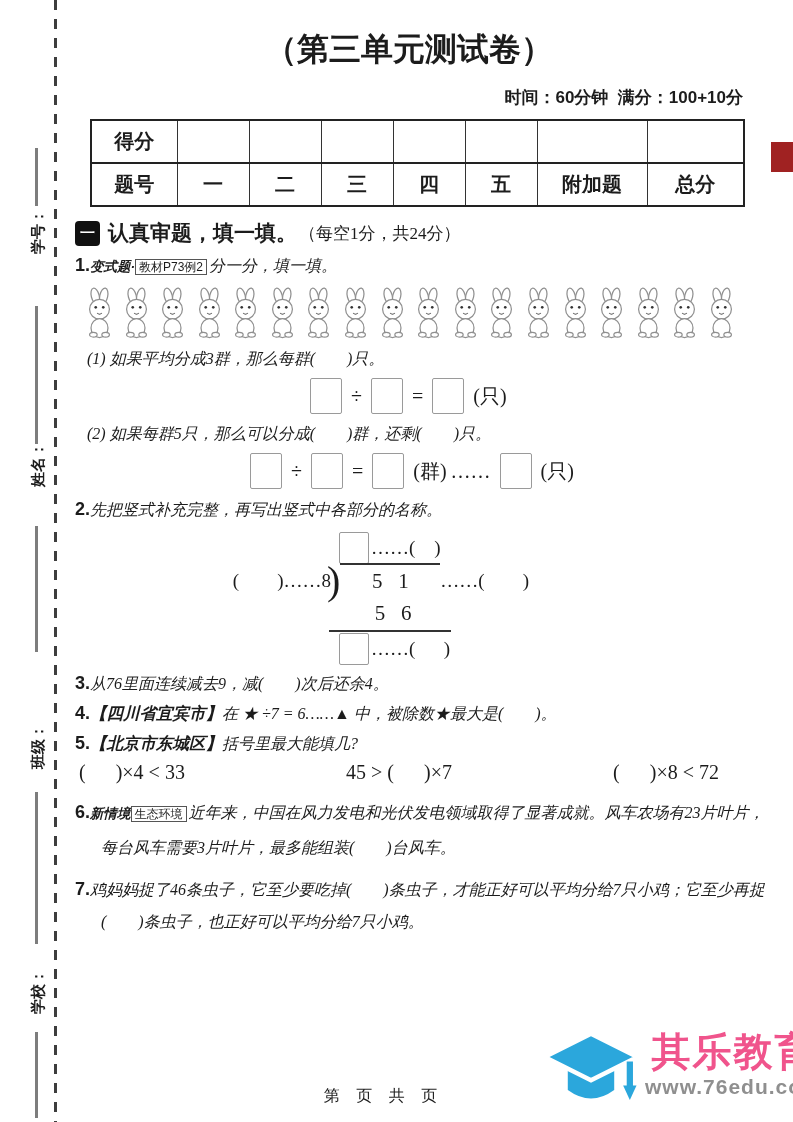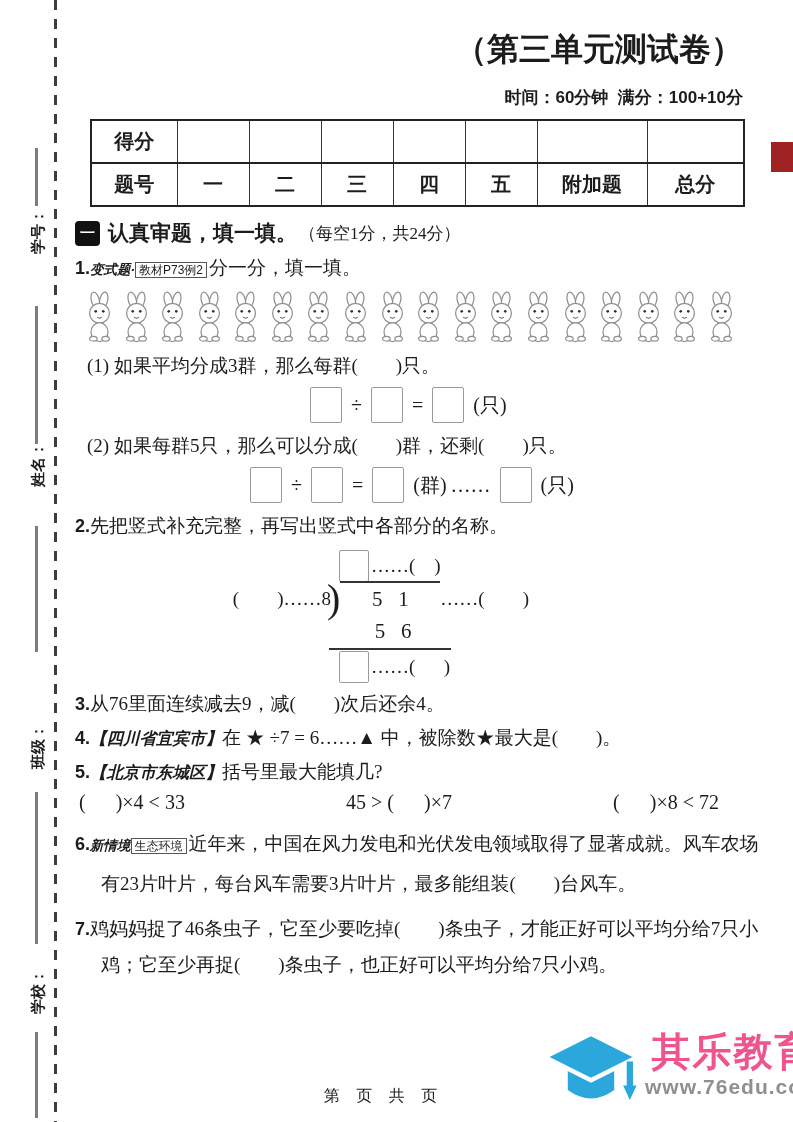--- a/index.html
+++ b/index.html
@@ -9,41 +9,41 @@
   .cut-line{position:absolute;left:54px;top:0;width:3px;height:1122px;
             background:repeating-linear-gradient(#3d3d3d 0 10px,transparent 10px 19px);}
   .m-line{position:absolute;left:35px;width:2.5px;background:#7d7d7d;}
   .m-label{position:absolute;left:8px;width:60px;text-align:center;font-size:15px;font-weight:600;
            transform:rotate(-90deg);white-space:pre;}
   
   .main{position:absolute;left:75px;top:20px;width:668px;}
   .title{font-family:"Liberation Sans",sans-serif;font-weight:900;font-size:40px;
          text-align:center;letter-spacing:1px;line-height:1.2;}
   .subtitle{font-family:Liberation Mono, monospace;font-weight:800;font-size:32px;
-            text-align:right;margin-top:8px;}
+            text-align:center;margin-top:8px;}
   .info{font-family:"Liberation Sans",sans-serif;font-weight:700;font-size:17px;
         text-align:right;margin-top:14px;white-space:pre;}
   .corner-mark{position:absolute;right:0;top:142px;width:22px;height:30px;background:#a02222;}
   
   table.score{border-collapse:collapse;table-layout:fixed;width:653px;margin:10px 0 0 15px;
               font-family:"Liberation Sans",sans-serif;}
   table.score{border:2.5px solid #222;}
   table.score td{border:1.3px solid #333;height:39px;text-align:center;
                  font-size:20px;font-weight:700;}
   table.score tr:first-child td{border-bottom:2.5px solid #222;}
   
   .sec-header{display:flex;align-items:center;margin-top:12px;}
   .sec-icon{width:25px;height:25px;background:#111;color:#fff;border-radius:4px;
             display:inline-flex;align-items:center;justify-content:center;
             font-family:"Liberation Sans",sans-serif;font-weight:900;font-size:15px;margin-right:8px;}
   .sec-title{font-family:"Liberation Sans",sans-serif;font-weight:800;font-size:21px;}
   .sec-note{font-size:17px;margin-left:2px;white-space:pre;}
   
   .qnum{font-family:"Liberation Sans",sans-serif;font-weight:800;font-size:18px;}
-  .text{font-size:19px;white-space:pre-wrap;}
+  .text{font-size:16px;white-space:pre-wrap;font-style:italic;}
   .q-line{margin-top:8px;}
   .tag-bold{font-family:"Liberation Sans",sans-serif;font-weight:800;font-style:italic;font-size:13.5px;}
   .tag-box{font-family:"Liberation Sans",sans-serif;font-size:12px;border:1px solid #555;
            padding:0 3px;margin-right:2px;}
   .src-tag{font-size:16.5px;font-style:italic;font-weight:600;}
   
   .rabbit-row{display:flex;justify-content:space-between;width:655px;margin:8px 0 0 8px;}
   .rabbit{width:33px;height:56px;}
   
   .subq{margin-top:8px;padding-left:12px;}

